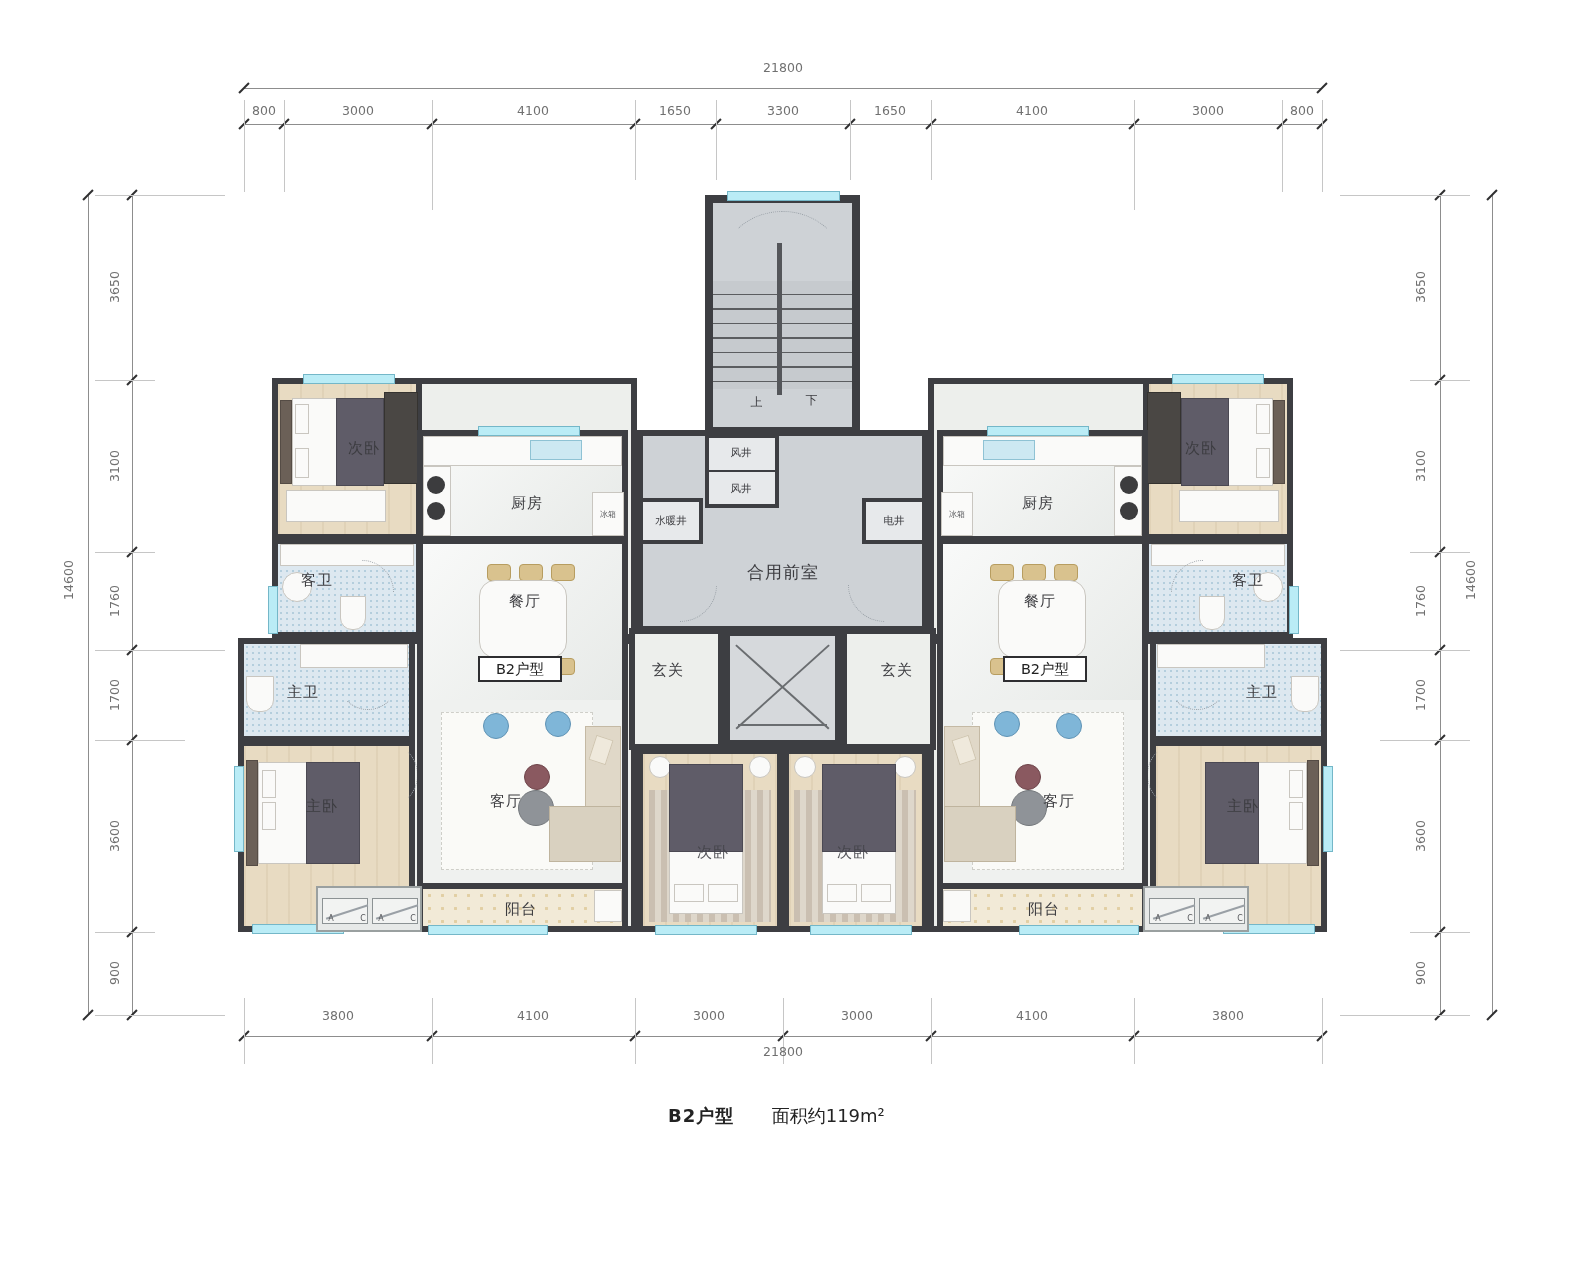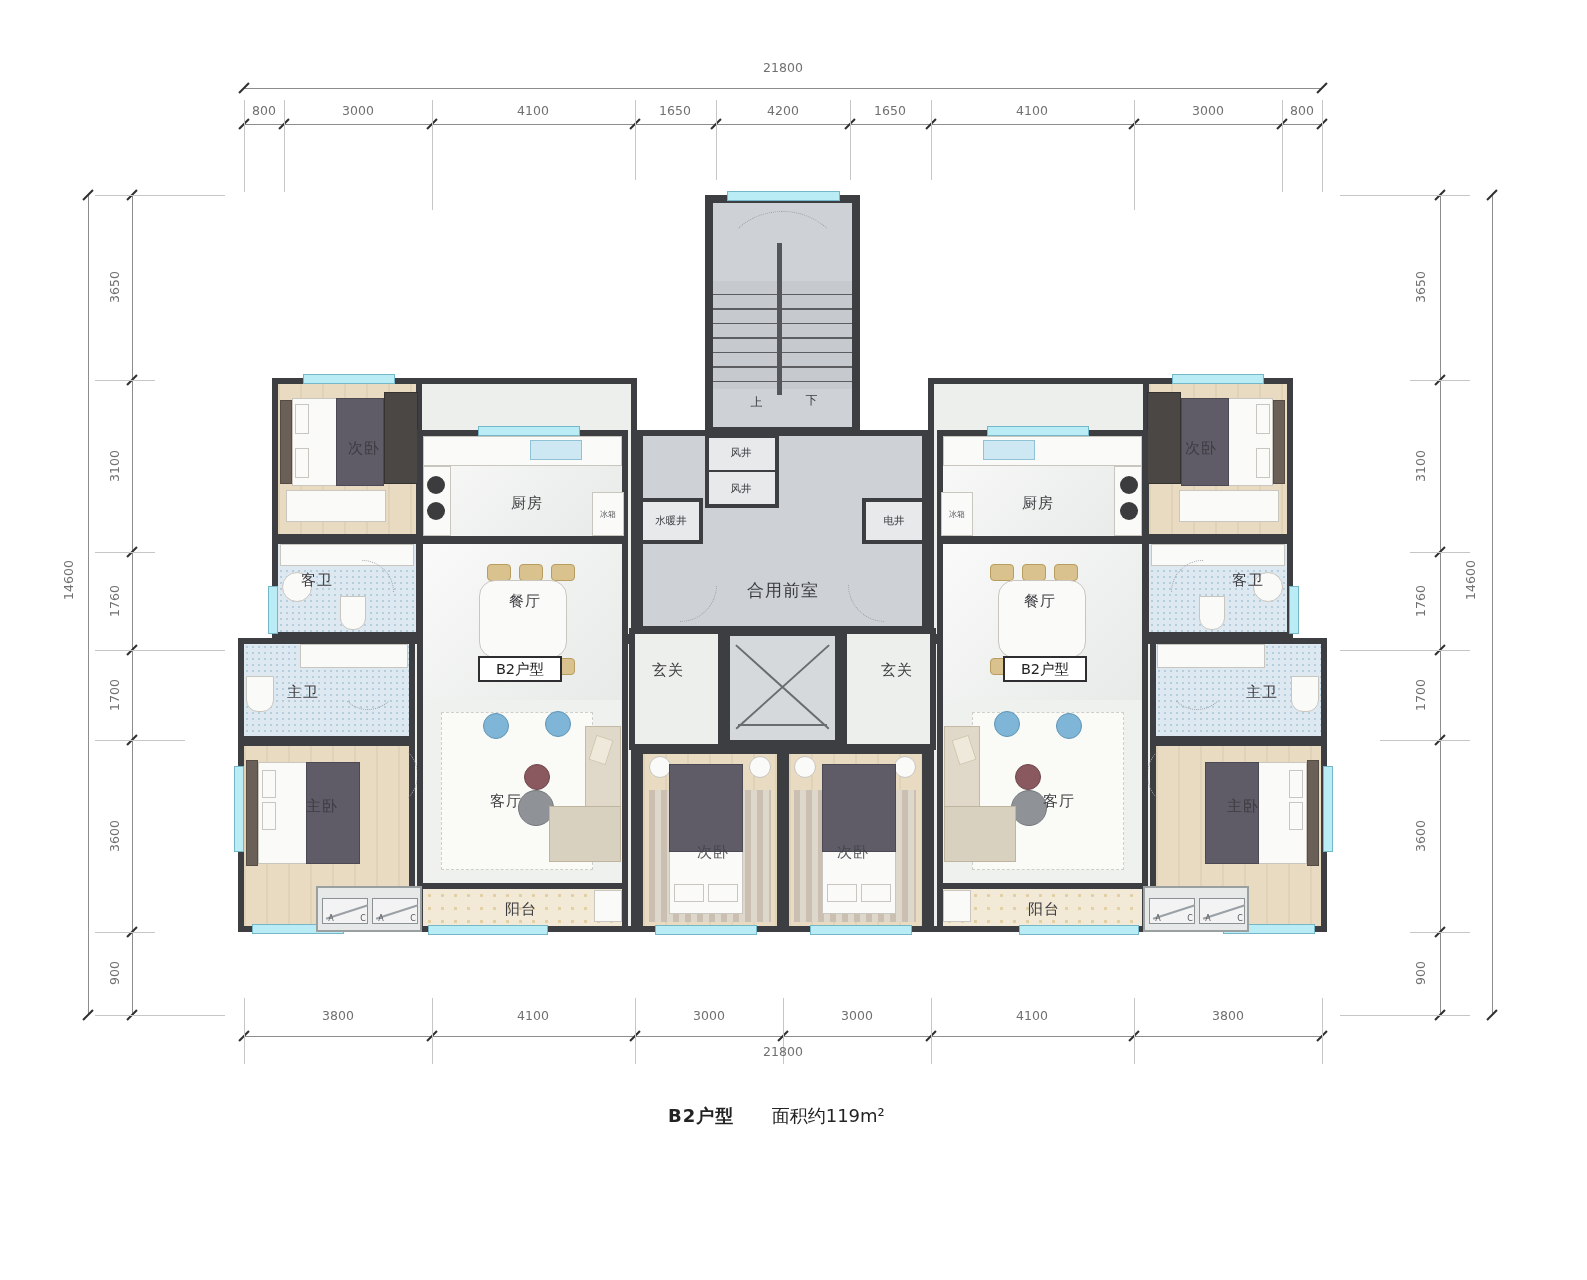--- a/index.html
+++ b/index.html
@@ -47,21 +47,21 @@
 
   <div class="hlbl" style="left:783px;top:60px">21800</div>
   <div class="hline" style="left:244px;top:88px;width:1078px"></div>
   <i class="tick" style="left:237px;top:87px"></i>
   <i class="tick" style="left:1315px;top:87px"></i>
   <div class="hline" style="left:244px;top:124px;width:1078px"></div>
   <div class="hlbl" style="left:264px;top:103px">800</div>
   <div class="hlbl" style="left:358px;top:103px">3000</div>
   <div class="hlbl" style="left:533px;top:103px">4100</div>
   <div class="hlbl" style="left:675px;top:103px">1650</div>
-  <div class="hlbl" style="left:783px;top:103px">4200</div>
+  <div class="hlbl" style="left:783px;top:103px">3300</div>
   <div class="hlbl" style="left:890px;top:103px">1650</div>
   <div class="hlbl" style="left:1032px;top:103px">4100</div>
   <div class="hlbl" style="left:1208px;top:103px">3000</div>
   <div class="hlbl" style="left:1302px;top:103px">800</div>
   <i class="tick" style="left:237px;top:123px"></i>
   <i class="tick" style="left:277px;top:123px"></i>
   <i class="tick" style="left:425px;top:123px"></i>
   <i class="tick" style="left:628px;top:123px"></i>
   <i class="tick" style="left:709px;top:123px"></i>
   <i class="tick" style="left:843px;top:123px"></i>
@@ -164,21 +164,21 @@
   <div class="room core thick" style="left:705px;top:195px;width:155px;height:240px">
     <div class="qarc" style="left:8px;top:8px;width:123px;height:110px"></div>
     <div class="furn" style="left:0px;top:78px;width:139px;height:108px;background:repeating-linear-gradient(180deg,#c6cace 0 13px,#5b5d60 13px 14.5px)"></div>
     <div class="furn" style="left:64px;top:40px;width:5px;height:152px;background:#54565a"></div>
   </div>
   <div class="win" style="left:727px;top:191px;width:111px;height:8px"></div>
   <div class="lbl" style="left:757px;top:402px;font-size:12px">上</div>
   <div class="lbl" style="left:812px;top:400px;font-size:12px">下</div>
 
   <div class="room core" style="left:637px;top:430px;width:291px;height:202px"></div>
-  <div class="lbl big" style="left:783px;top:590px">合用前室</div>
+  <div class="lbl big" style="left:783px;top:572px">合用前室</div>
 
   <div class="room shaft thin" style="left:705px;top:434px;width:74px;height:74px">
     <div class="furn" style="left:0;top:32px;width:66px;height:2px;background:#3d3e42"></div>
   </div>
   <div class="lbl sm" style="left:741px;top:453px">风井</div>
   <div class="lbl sm" style="left:741px;top:489px">风井</div>
 
   <div class="room shaft thin" style="left:639px;top:498px;width:64px;height:46px"></div>
   <div class="lbl sm" style="left:671px;top:521px">水暖井</div>
   <div class="room shaft thin" style="left:862px;top:498px;width:64px;height:46px"></div>

